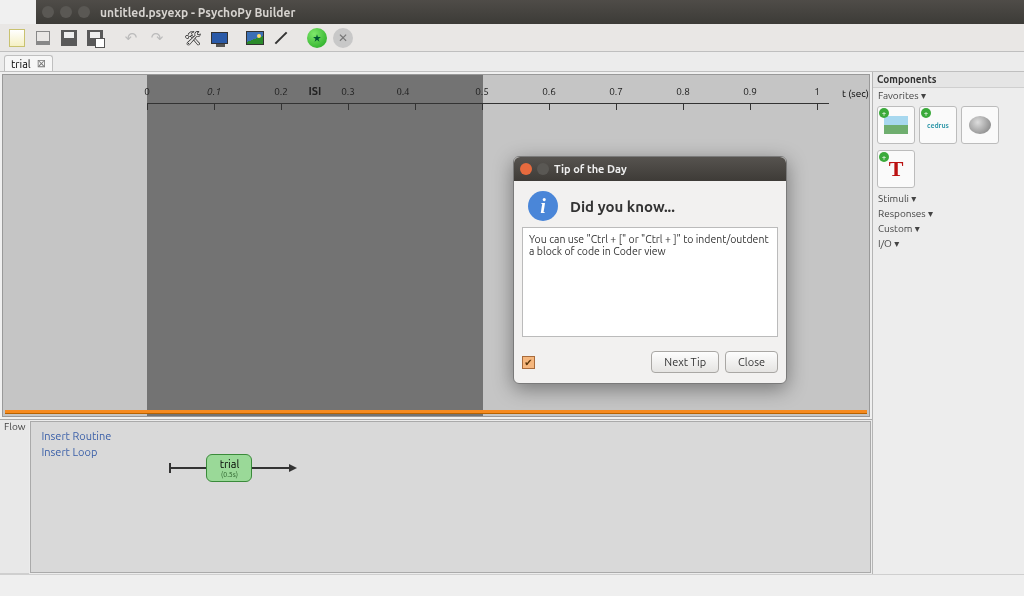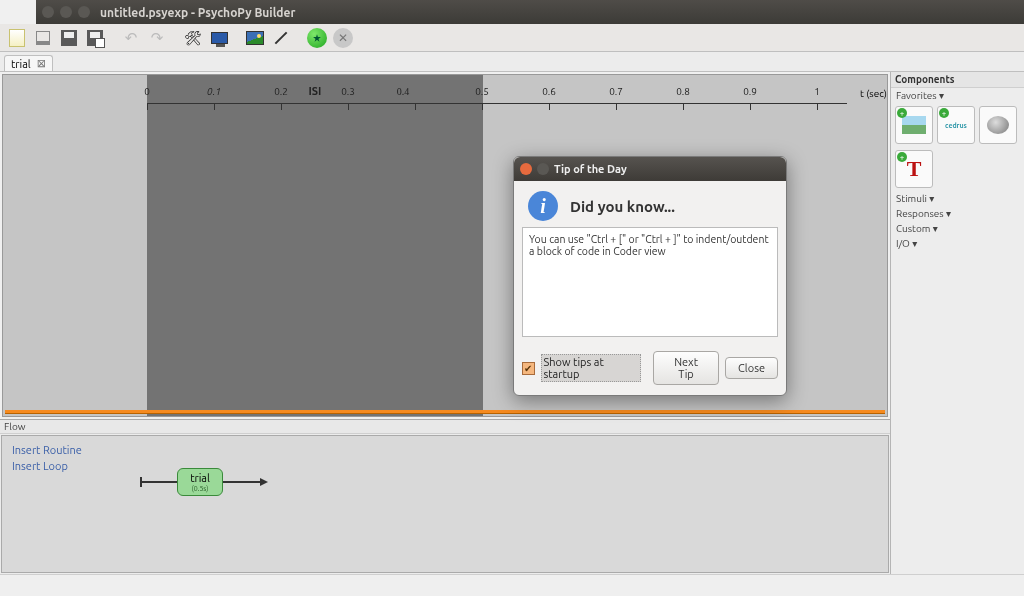--- a/index.html
+++ b/index.html
@@ -42,32 +42,32 @@
   .routine { flex:1; background:#c5c5c5; border:1px solid #999; margin:2px; position:relative; overflow:hidden;}
   .isi-block { position:absolute; left:144px; top:0; width:336px; bottom:0; background:#737373;}
   .isi-label { position:absolute; top:10px; left:50%; transform:translateX(-50%); font-size:11px; color:#222; font-weight:bold;}
   .timeline { position:absolute; top:28px; left:144px; right:40px; height:24px; border-top:1px solid #333;}
   .tick { position:absolute; top:0; width:1px; height:6px; background:#333;}
   .tick-label{ position:absolute; top:-18px; transform:translateX(-50%); font-size:10px; color:#222;}
   .t-unit{position:absolute; right:-40px; top:-16px; font-size:10px;}
   .orange-bar{position:absolute;left:2px;right:2px;bottom:2px;height:4px;background:#f58a1f;border-bottom:1px solid #b76200;}
 
   
-  .flow-panel { height:155px; border-top:1px solid #aaa; background:#ececec; display:flex; flex-direction:column;}
+  .flow-panel { height:155px; border-top:1px solid #aaa; background:#ececec; display:flex; }
   .flow-header { background:#e8e8e8;border-bottom:1px solid #cfcfcf;padding:1px 4px;font-size:10px;color:#444;}
   .flow-body { flex:1; background:#d9d9d9; border:1px solid #aaa; margin:1px; position:relative;}
   .flow-link { position:absolute; left:10px; font-size:11px; color:#3a5fa8;}
   .flow-line { position:absolute; top:45px; left:140px; width:120px; height:2px; background:#333;}
   .flow-line::before{content:"";position:absolute;left:-2px;top:-4px;width:2px;height:10px;background:#333;}
   .flow-line::after{content:"";position:absolute;right:-6px;top:-3px;border-left:8px solid #333;border-top:4px solid transparent;border-bottom:4px solid transparent;}
   .flow-node { position:absolute; top:32px; left:175px; width:46px; height:28px; border-radius:6px; background:#9ad998;border:1px solid #3a8a3a; display:flex;flex-direction:column;align-items:center;justify-content:center;font-size:11px;}
   .flow-node small{font-size:7px;color:#2a5f2a;}
 
   
-  .components { width:134px; background:#ededed;border-left:1px solid #b5b5b5; display:flex;flex-direction:column;}
+  .components { width:152px; background:#ededed;border-left:1px solid #b5b5b5; display:flex;flex-direction:column;}
   .comp-header { background:#e5e5e5;padding:2px 4px;font-size:10px;color:#333;font-weight:bold;border-bottom:1px solid #cfcfcf;}
   .comp-section { padding:2px 5px; font-size:10px; color:#444;}
   .comp-row { display:flex; gap:4px; padding:3px 4px; }
   .comp-item { width:38px;height:38px;border:1px solid #bcbcbc;border-radius:3px;background:#fafafa;display:flex;align-items:center;justify-content:center;position:relative;}
   .comp-badge{position:absolute;top:1px;left:1px;width:10px;height:10px;border-radius:50%;background:#3aaa3a;color:#fff;font-size:8px;display:flex;align-items:center;justify-content:center;}
   .ci-img{width:24px;height:18px;background:#a7d8ef;}
   .ci-img::after{content:"";display:block;width:24px;height:9px;background:#6fae6f;margin-top:9px;}
   .ci-cedrus{font-size:7px;color:#39a;font-weight:bold;}
   .ci-cam{width:22px;height:18px;border-radius:50%;background:radial-gradient(circle at 40% 35%,#ddd,#777);}
   .ci-text{font-size:22px;font-weight:bold;font-family:serif;color:#b11;}
@@ -236,18 +236,17 @@
     <div class="dlg-tbtn dlg-min"></div>
     <span>Tip of the Day</span>
   </div>
   <div class="dlg-head">
     <div class="dlg-icon">i</div>
     <div class="dlg-head-title">Did you know...</div>
   </div>
   <div class="dlg-body">You can use "Ctrl + [" or "Ctrl + ]" to indent/outdent a block of code in Coder view</div>
   <div class="dlg-foot">
     <div class="chk">✔</div>
-    <span class="chk-label">Show tips at startup</span>
     <span class="spacer"></span>
     <button class="btn">Next Tip</button>
     <button class="btn">Close</button>
   </div>
 </div>
 
 </body></html>

